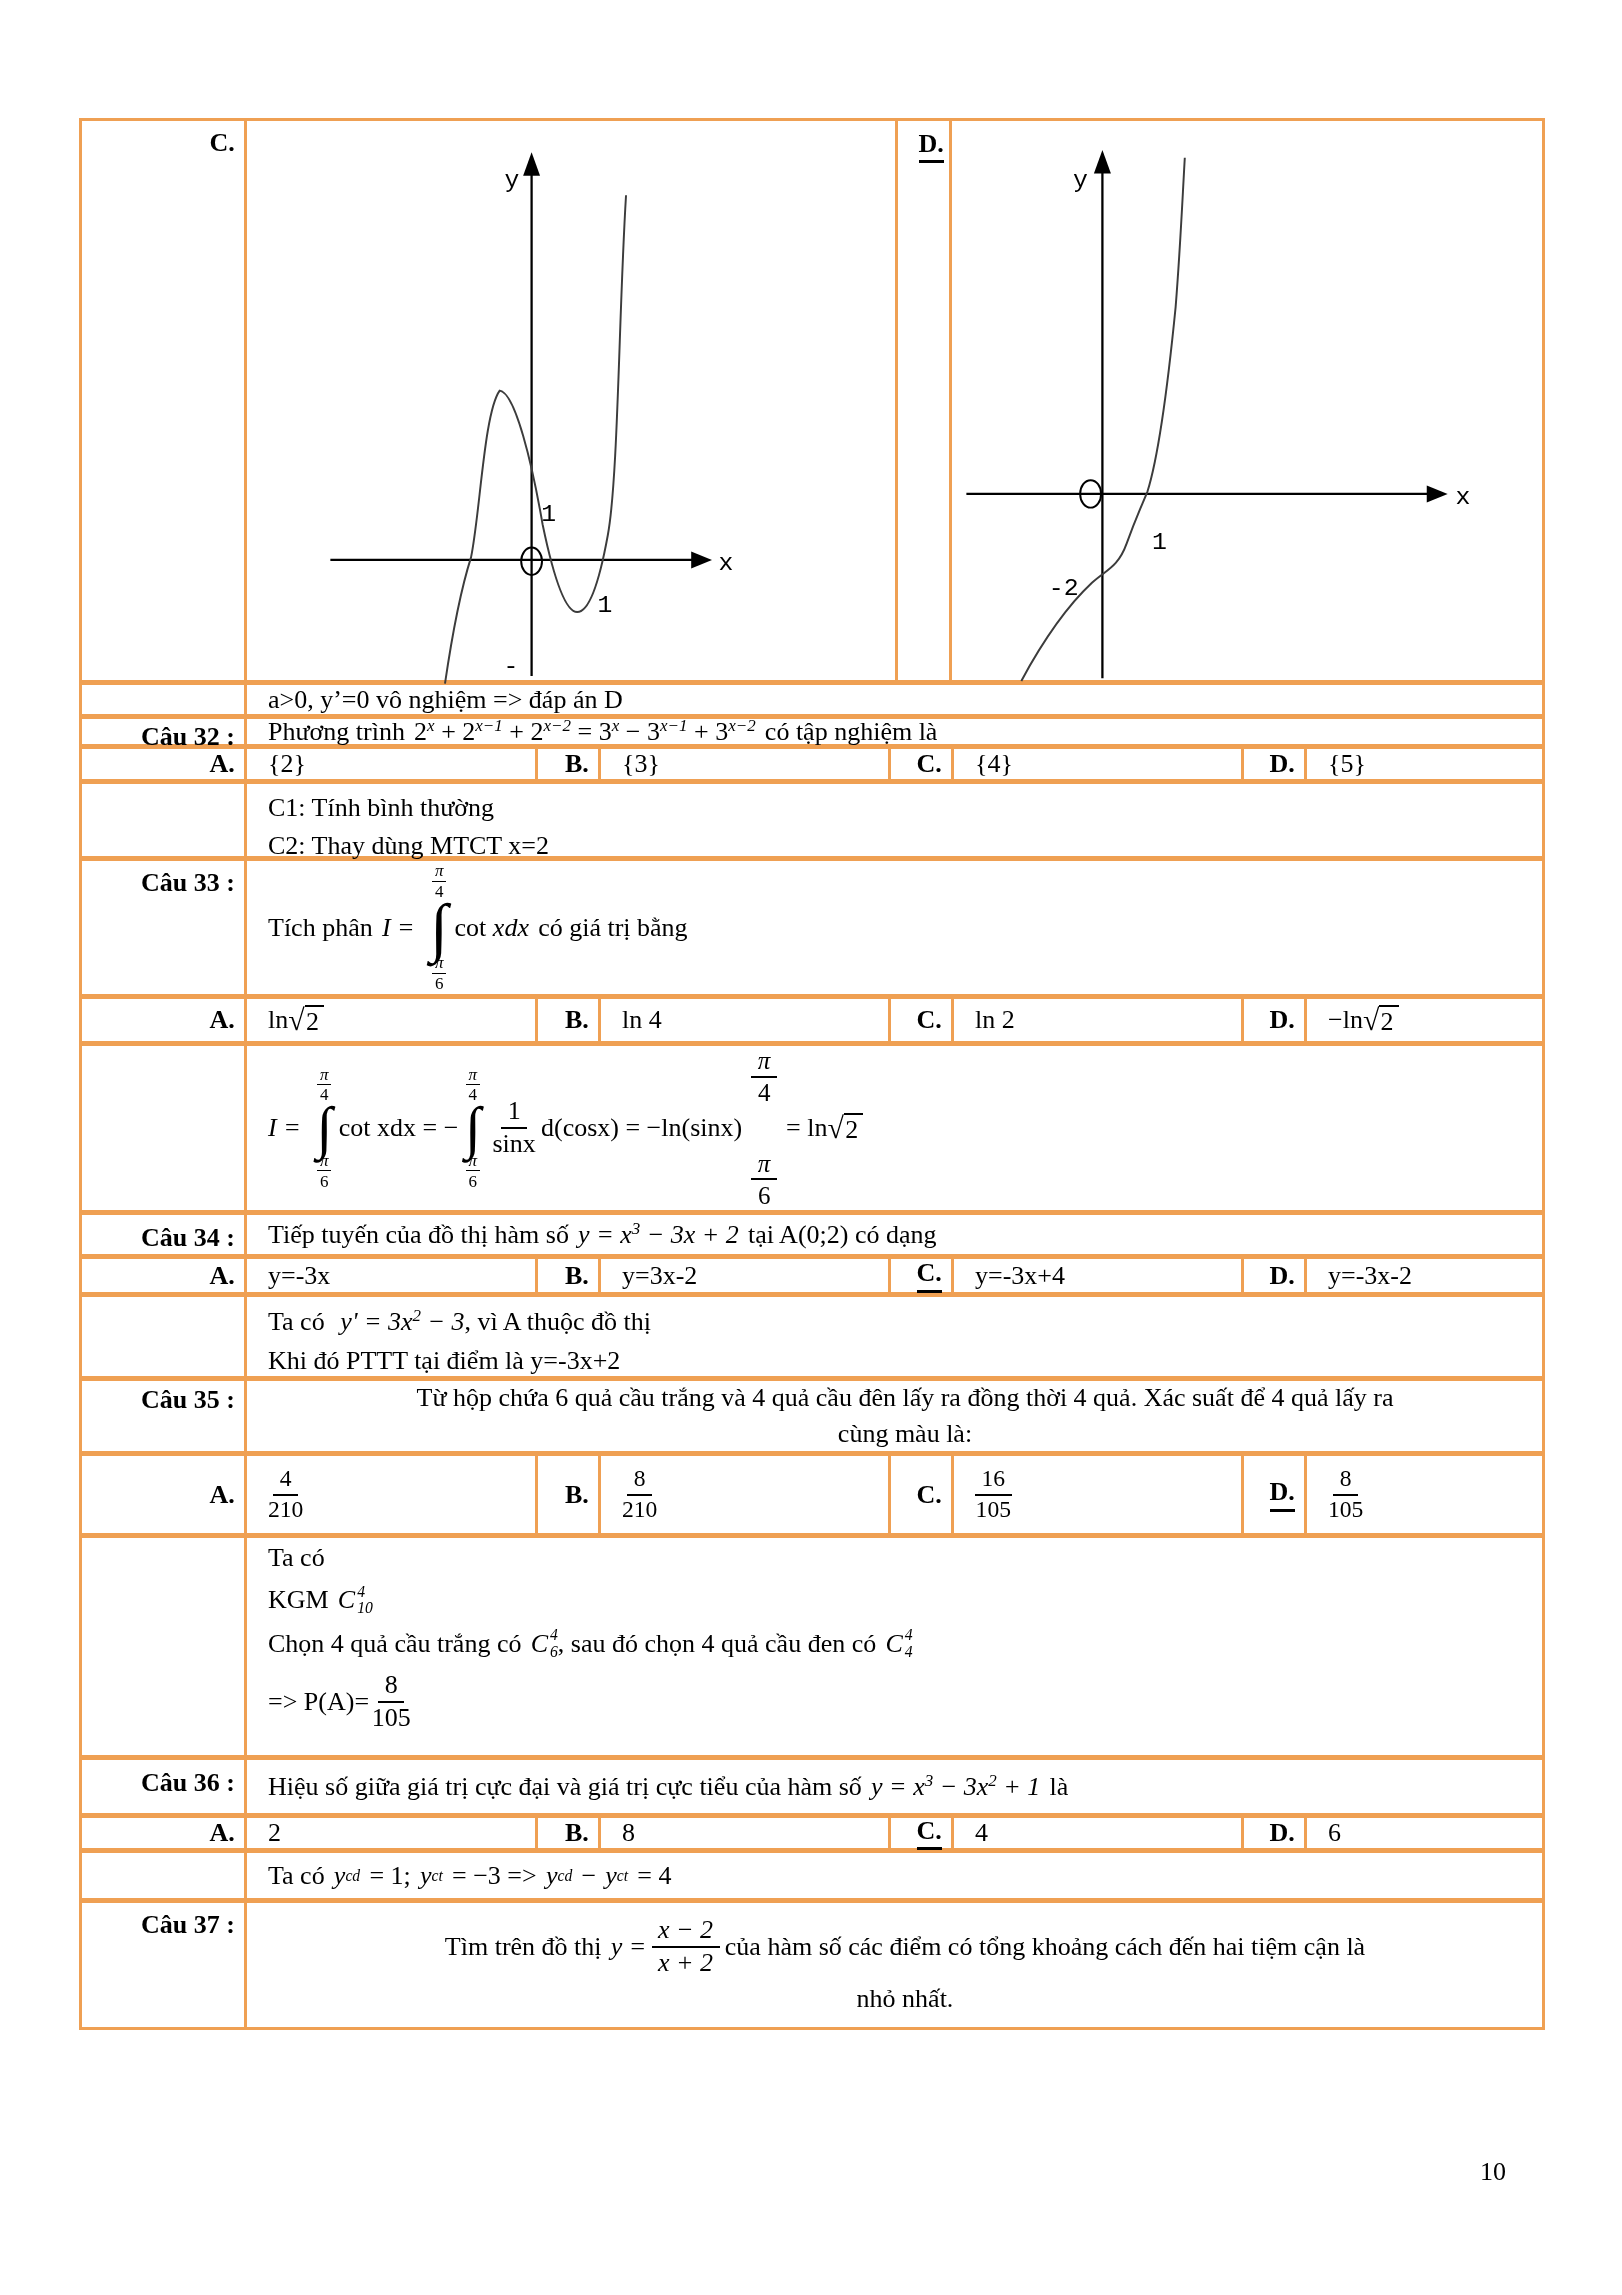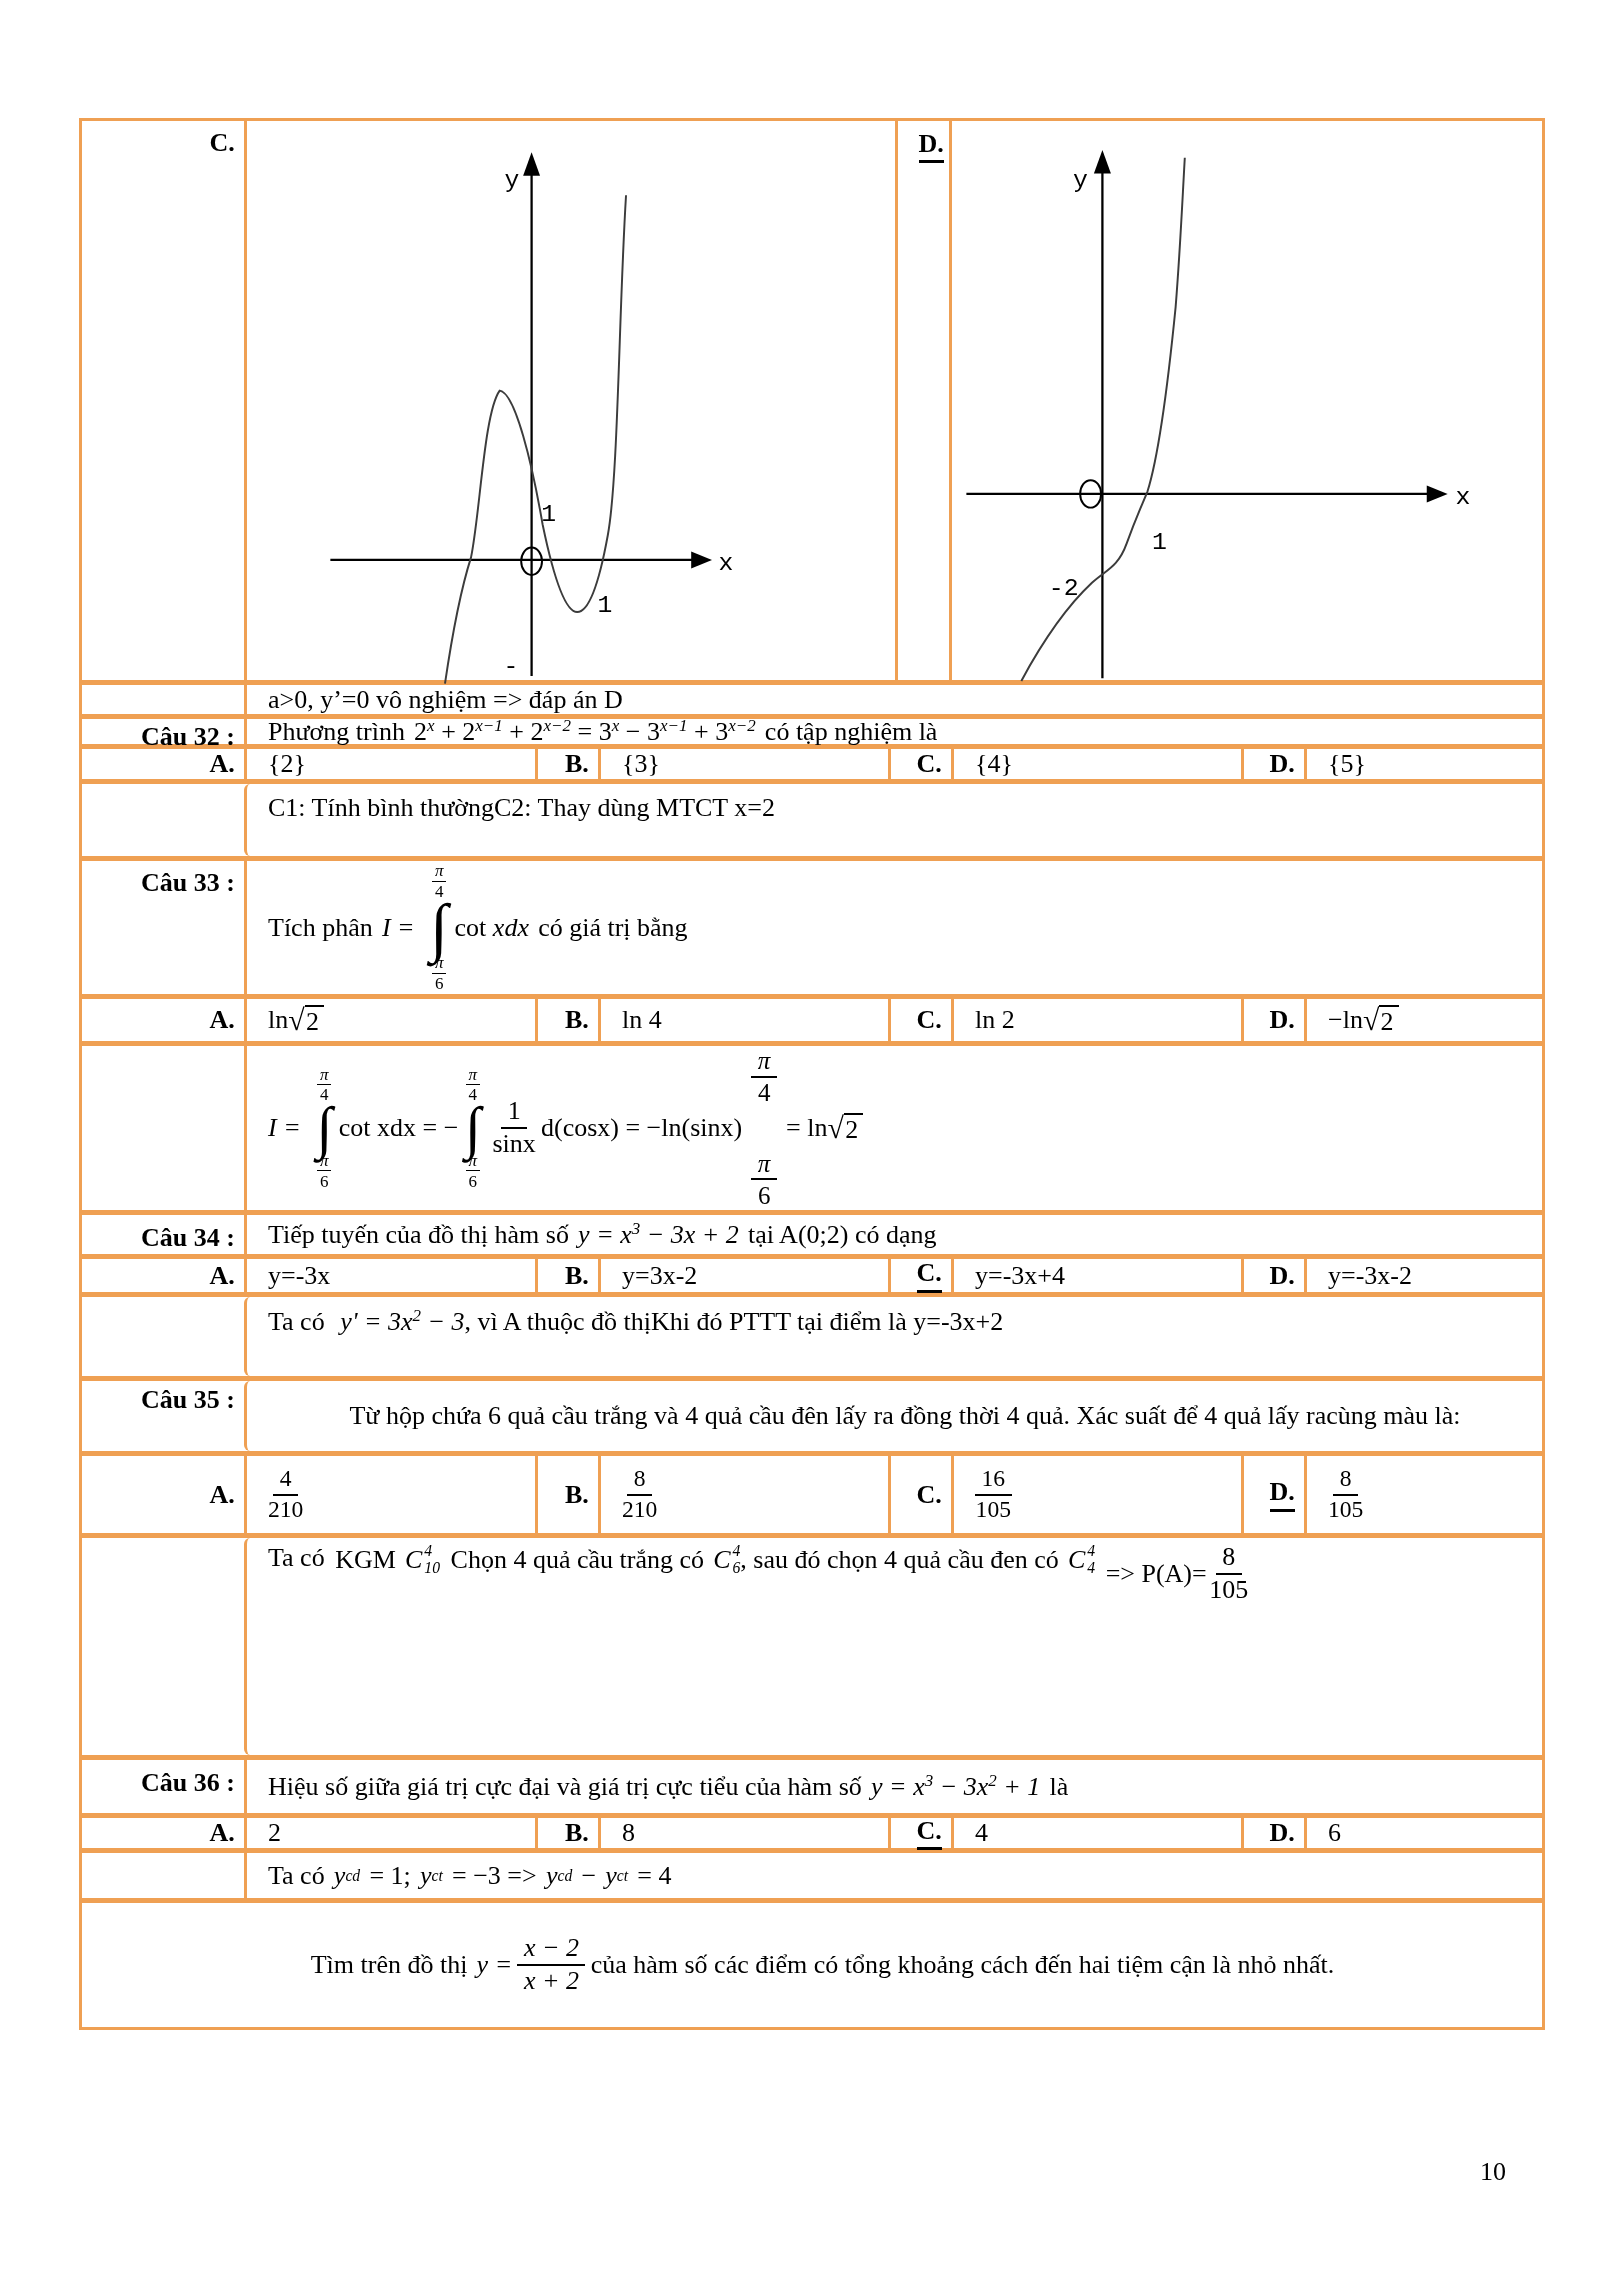--- a/index.html
+++ b/index.html
@@ -12,21 +12,21 @@
   .cell{display:flex;align-items:center;padding-left:21px;min-width:0;}
   .cell + .cell{border-left:3.3px solid #EFA053;}
   .lblcell{flex:0 0 162px;justify-content:flex-end;align-items:flex-start;
            padding:6.5px 9.2px 0 0;font-weight:bold;white-space:nowrap;}
   .optlbl0{flex:0 0 162px;justify-content:flex-end;align-items:center;
            padding:0 9.2px 0 0;font-weight:bold;}
   .optlbl{flex:0 0 63px;justify-content:flex-end;align-items:center;
           padding:0 9.2px 0 0;font-weight:bold;}
   .wa{flex:0 0 291px;} .wb{flex:0 0 290px;} .wc{flex:0 0 290px;} .grow{flex:1 1 auto;}
   .gcell{padding:0;position:relative;align-items:stretch;}
-  .col{display:flex;justify-content:flex-start;border-radius:6px;}
+  .col{display:flex;flex-direction:column;justify-content:flex-start;}
   .toppad{align-items:flex-start;padding-top:5.2px;}
   .ul{border-bottom:3.3px solid #000;padding-bottom:1.3px;}
   .it{font-style:italic;}
   sup.e{font-size:17px;vertical-align:9.2px;line-height:0;font-style:italic;}
   sub.sb{font-size:15.7px;vertical-align:-7.9px;line-height:0;font-style:italic;}
   .frac{display:inline-flex;flex-direction:column;align-items:center;
         vertical-align:middle;line-height:1.1;text-align:center;margin:0 5.2px;}
   .frac .fn{border-bottom:2.6px solid #000;padding:0 6.5px 1.3px;}
   .frac .fd{padding-top:1.3px;}
   .frac.small{font-size:17px;line-height:1.05;margin:0;}
@@ -444,20 +444,23 @@
         <span class="it lgap">y</span>
           <sub class="sb">cd</sub>
         <span class="lgap">−</span>
         <span class="it lgap">y</span>
           <sub class="sb">ct</sub>
         <span class="lgap">= 4</span>
       </div>
     </div>
 
     <div class="row" style="height:124px">
+      <div class="cell lblcell">
+        <span>Câu 37 :</span>
+      </div>
       <div class="cell grow col" style="justify-content:center;gap:6.5px">
         <div class="mline">
           <span class="gap">Tìm trên đồ thị</span>
           <span class="it">y =</span>
           <span class="frac it">
             <span class="fn">x − 2</span>
               <span class="fd">x + 2</span>
           </span>
           <span>của hàm số các điểm có tổng khoảng cách đến hai tiệm cận là</span>
         </div>

